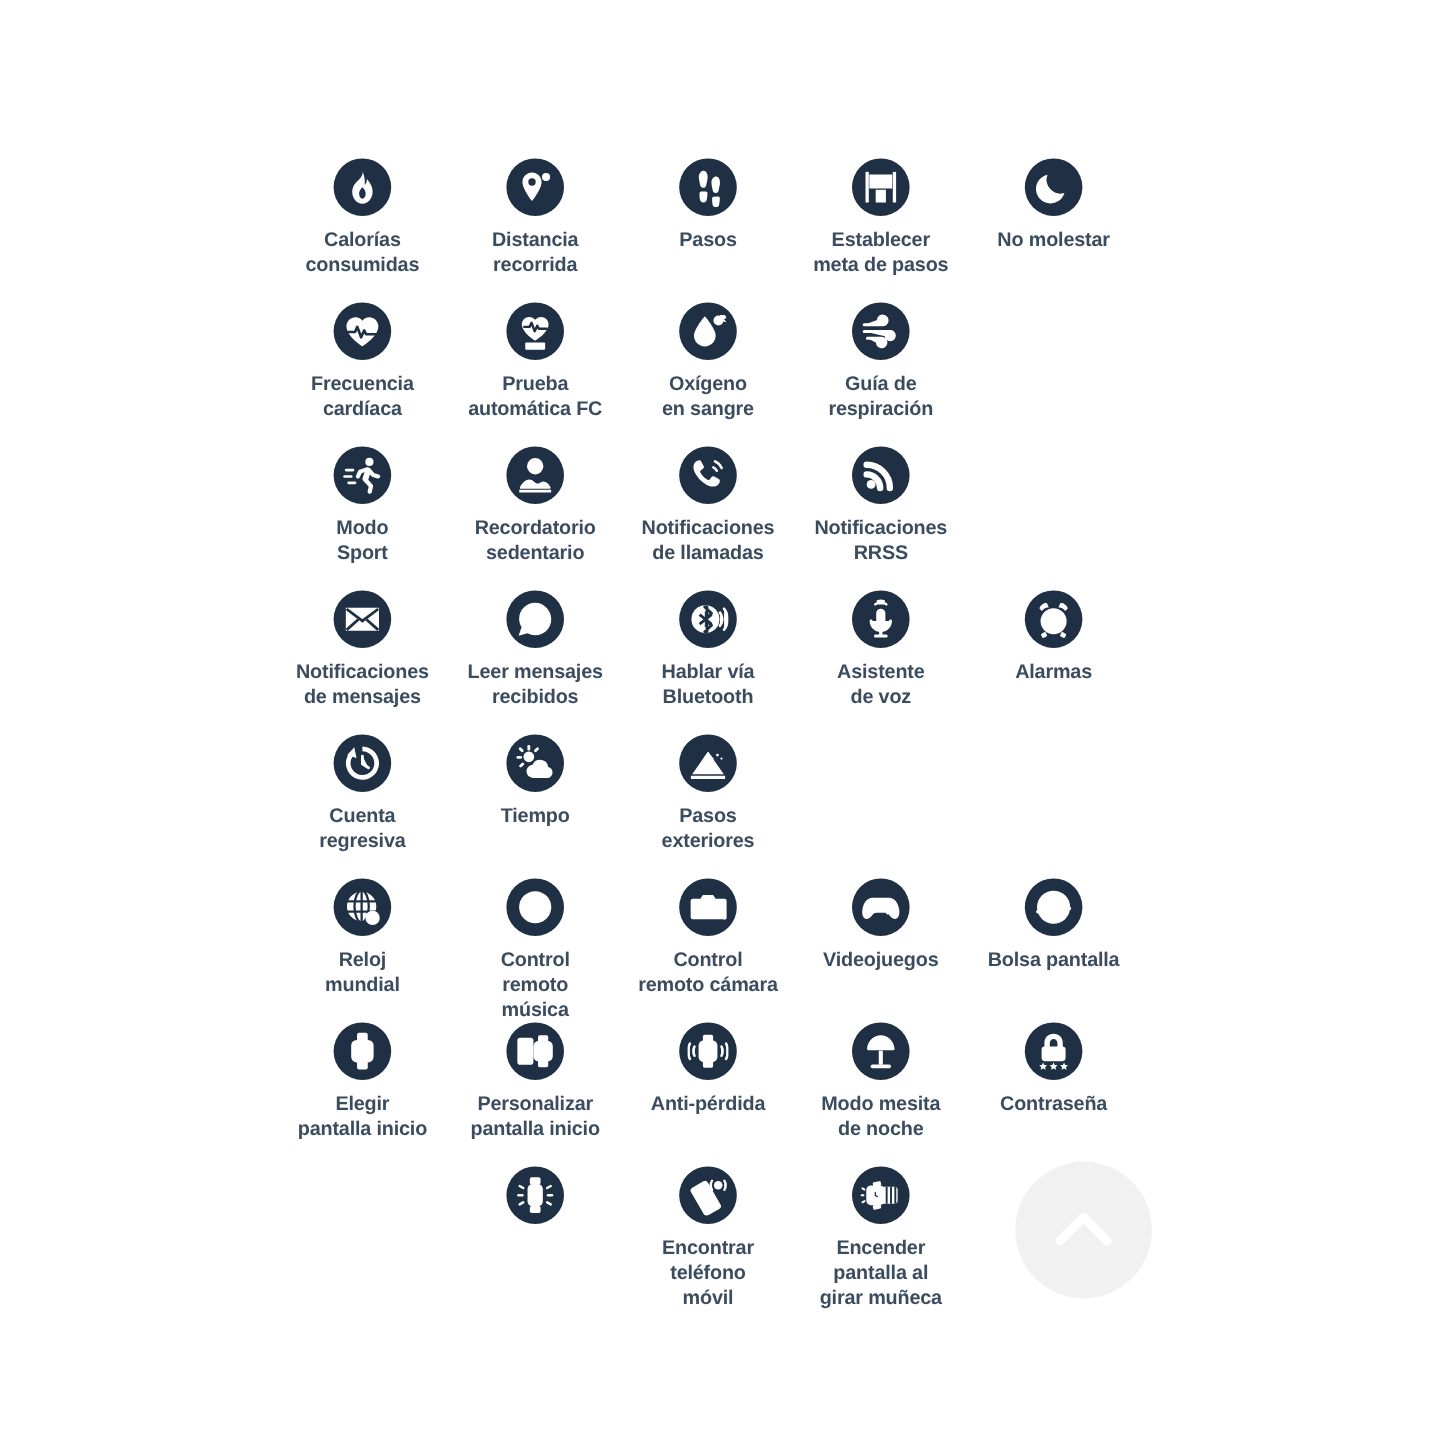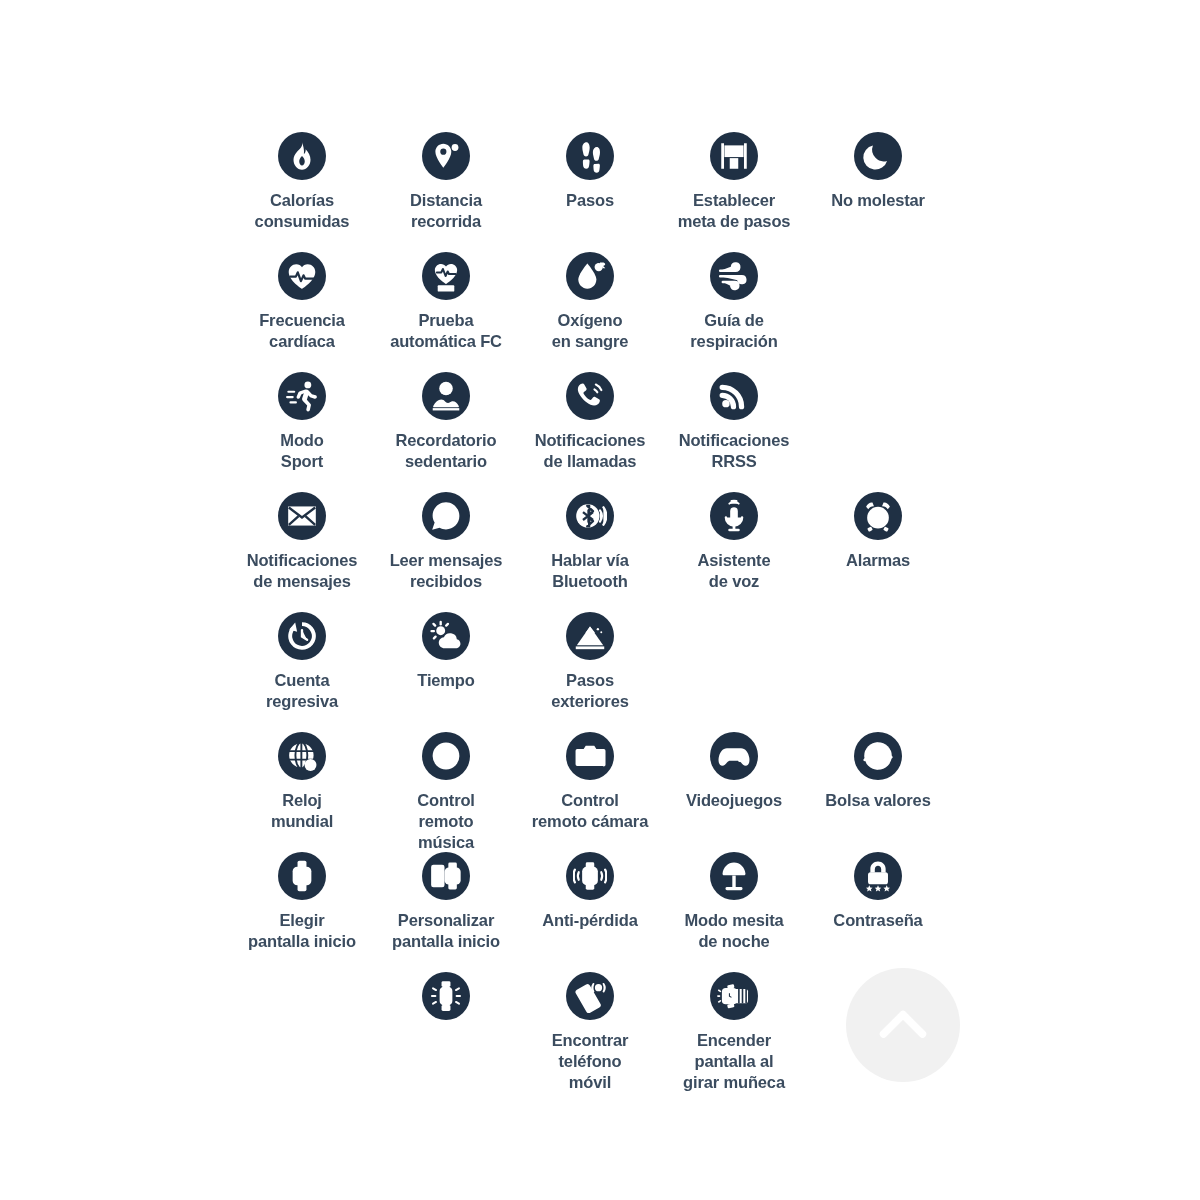--- a/index.html
+++ b/index.html
@@ -439,21 +439,21 @@
         <span class="tile-label">Videojuegos</span>
       </div>
       <div class="feature-tile">
         <span class="tile-icon">
           <svg viewBox="0 0 32 32">
               <circle cx="16" cy="16" r="13"></circle>
               <path d="M3.4 19.6l4.6-4.2 3.4 2.6 3.8-9.4 3.2 9.6 2.6-3.6 3.2 5.2 4.4-2.8" fill="none" stroke="#ffffff" stroke-width="2.4" stroke-linejoin="round" stroke-linecap="round"></path>
               <path d="M15.2 3.2v25.6" stroke="#ffffff" stroke-width="1.3"></path>
             </svg>
         </span>
-        <span class="tile-label">Bolsa valores</span>
+        <span class="tile-label">Bolsa pantalla</span>
       </div>
     </div>
 
     <div class="grid-row row-h">
       <div class="feature-tile">
         <span class="tile-icon">
           <svg viewBox="0 0 32 32">
               <rect x="11.8" y="1.6" width="8.4" height="7" rx="1.6"></rect>
               <rect x="11.8" y="23.4" width="8.4" height="7" rx="1.6"></rect>
               <rect x="7.2" y="7.2" width="17.6" height="17.6" rx="4.4"></rect>

